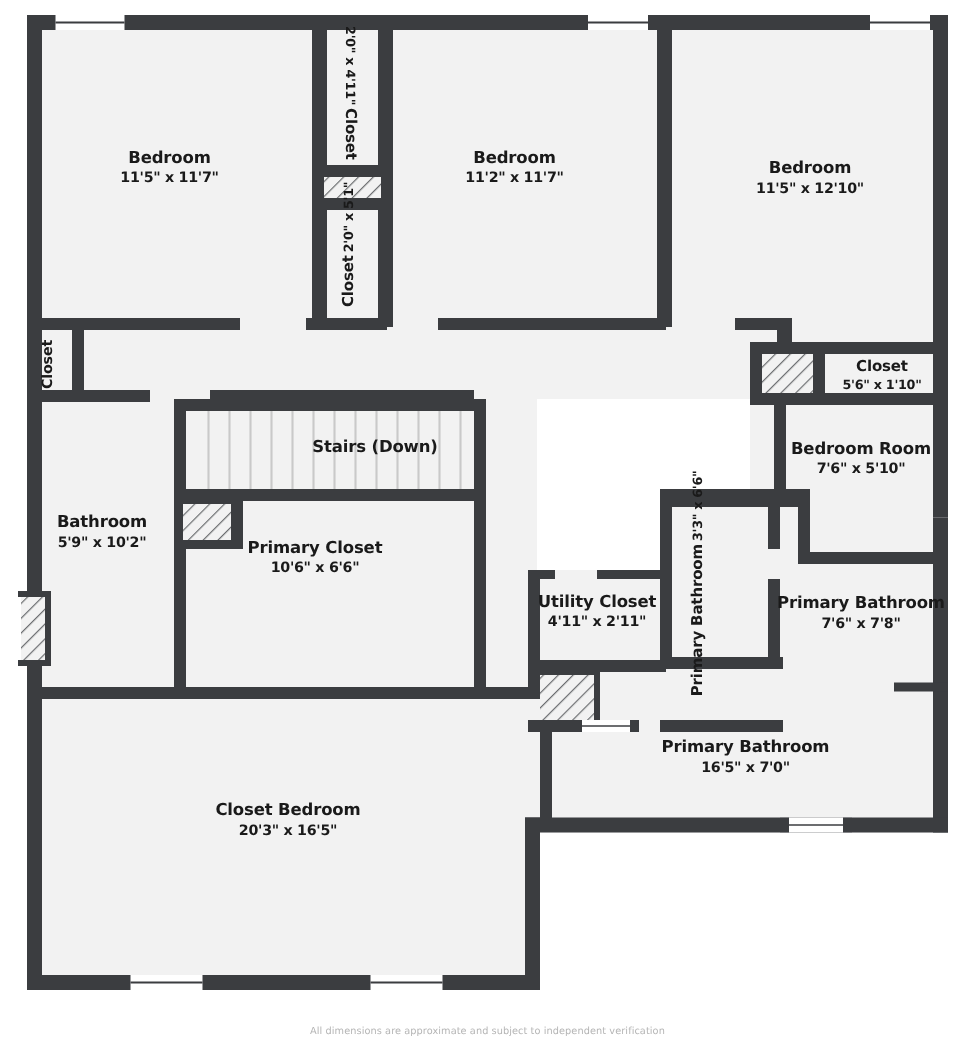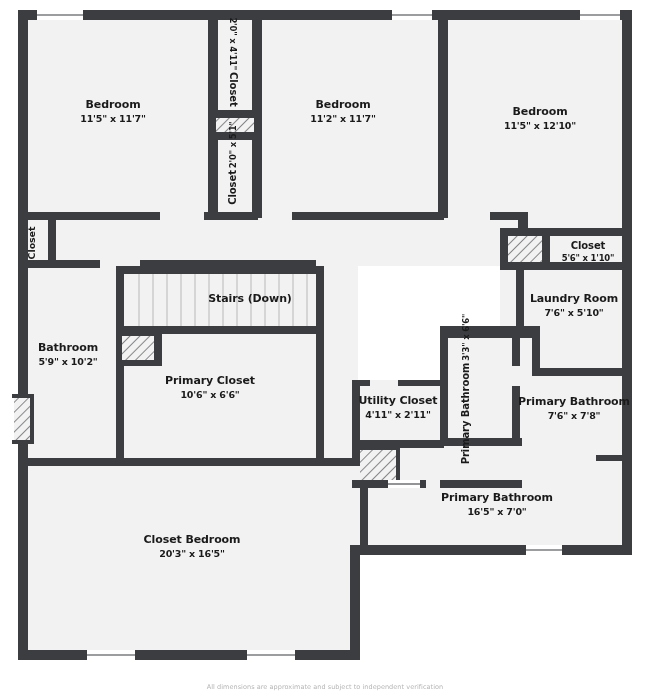--- a/index.html
+++ b/index.html
@@ -271,31 +271,31 @@
     </div>
     <div class="lbl tiny rot-ccw vert-pair" style="left: 32px; top: 242px;">
       <span class="nm" style="display: inline-block;">Closet</span>
       <span class="dim" style="display: inline-block; margin-top: 0px;"></span>
     </div>
     <div class="lbl sm rot-none" style="left: 588px; top: 251px;">
       <span class="nm">Closet</span>
       <span class="dim">5'6" x 1'10"</span>
     </div>
     <div class="lbl rot-none" style="left: 574px; top: 306px;">
-      <span class="nm">Laundry Room</span>
+      <span class="nm">Bedroom Room</span>
       <span class="dim">7'6" x 5'10"</span>
     </div>
     <div class="lbl rot-none" style="left: 206px; top: 299px; margin-left: 44px;">
       <span class="nm">Stairs (Down)</span>
     </div>
     <div class="lbl rot-none" style="left: 68px; top: 355px; text-align: center;">
       <span class="nm">Bathroom</span>
       <span class="dim">5'9" x 10'2"</span>
     </div>
-    <div class="lbl rot-none" style="left: 210px; top: 388px; text-align: center;">
+    <div class="lbl rot-none" style="left: 210px; top: 372px; text-align: center;">
       <span class="nm">Primary Closet</span>
       <span class="dim">10'6" x 6'6"</span>
     </div>
     <div class="lbl rot-none" style="left: 398px; top: 408px;">
       <span class="nm">Utility Closet</span>
       <span class="dim">4'11" x 2'11"</span>
     </div>
     <div class="lbl sm rot-ccw vert-pair" style="left: 466px; top: 389px;">
       <span class="nm" style="display: inline-block;">Primary Bathroom</span>
       <span class="dim" style="display: inline-block; margin-top: 0px;">3'3" x 6'6"</span>

